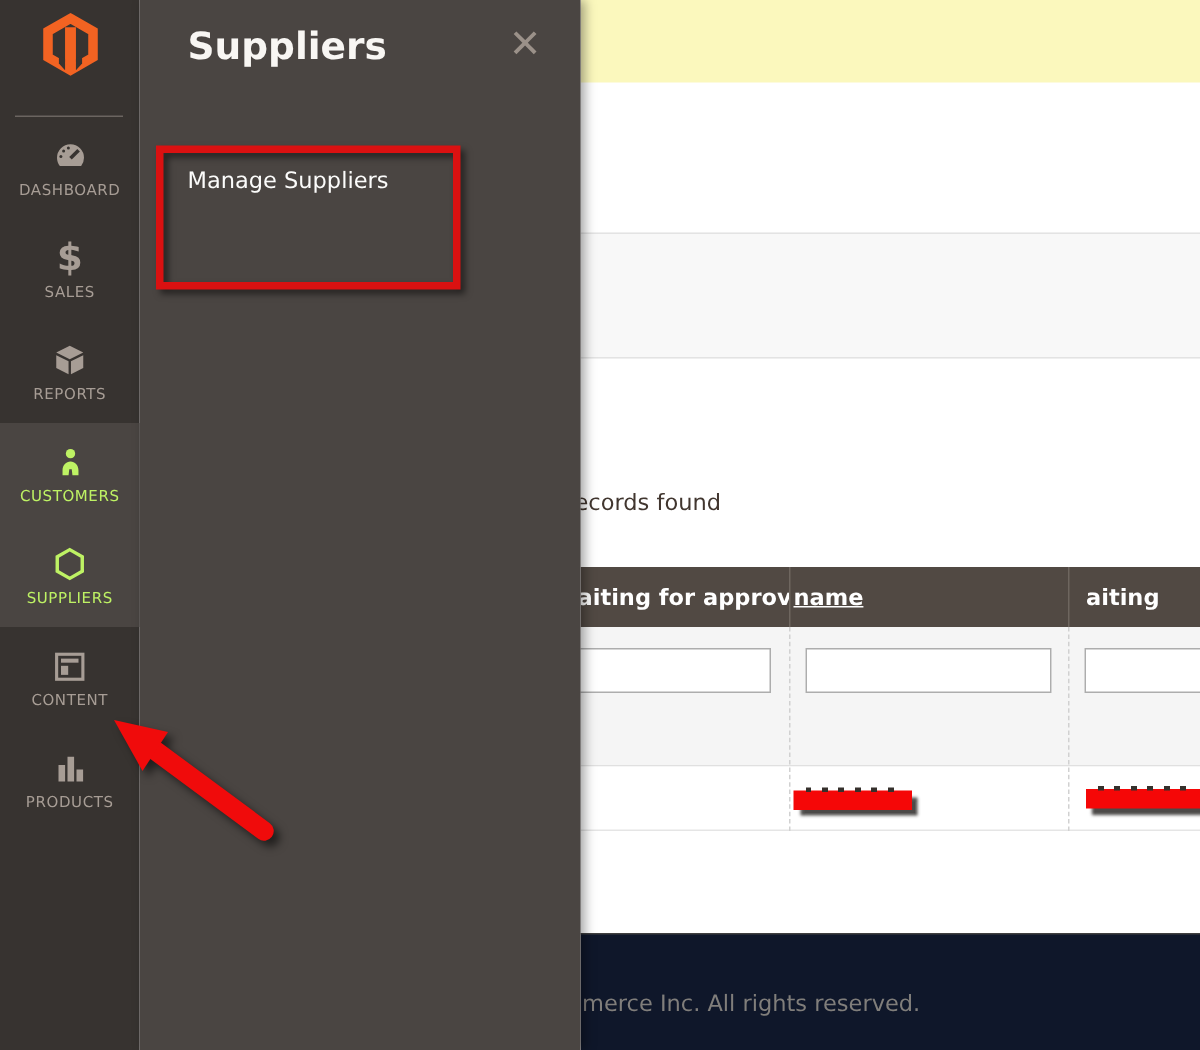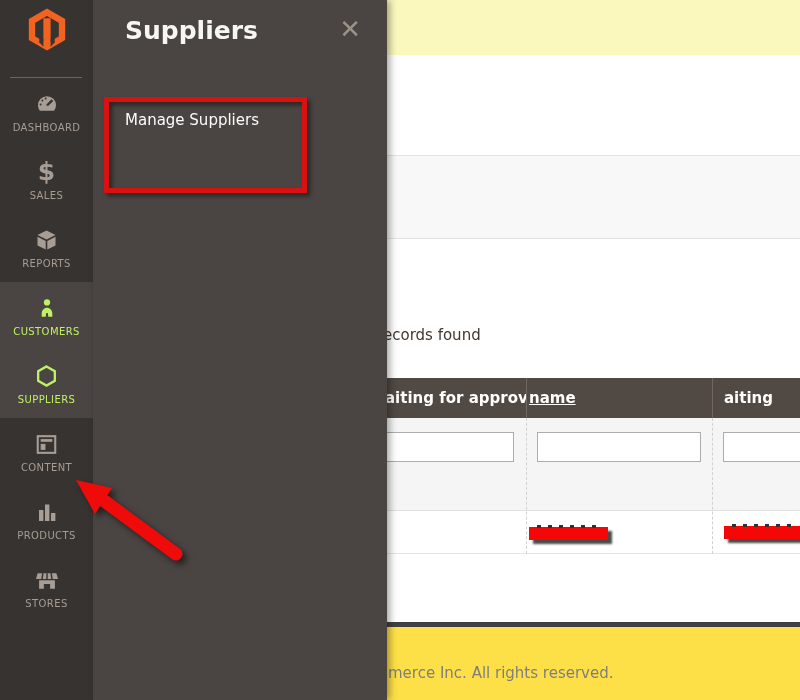--- a/index.html
+++ b/index.html
@@ -32,22 +32,22 @@
   .cd-1 { left:139px; } .cd-2 { left:325px; }
 
   .data-row { position:absolute; left:0; top:511px; right:0; height:43px; background:#fff;
               border-bottom:1px solid #e5e5e5; }
   .redact { position:absolute; height:13px; background:#f50707; box-shadow:4px 4px 2px rgba(45,42,40,.85); }
   .redact::before { content:""; position:absolute; left:8px; right:10px; top:-2px; height:3px;
                     background:repeating-linear-gradient(90deg,#35302c 0 4px,transparent 4px 11px); }
   .rd-name { left:142px; top:16px; width:79px; }
   .rd-email { left:337px; top:15px; width:82px; }
 
-  .page-footer { position:absolute; left:0; top:622px; right:0; height:78px; background:#fde047;
-                 border-top:5px solid #404040; }
+  .page-footer { position:absolute; left:0; top:622px; right:0; height:78px; background:#0f172a;
+                 border-top:1px solid #404040; }
   .page-footer span { position:absolute; left:1px; top:37px; font-size:15px; color:#807e7b; white-space:nowrap; }
 
   
   .sidebar { position:absolute; left:0; top:0; width:93px; height:700px; background:#373330; z-index:10; }
   .logo-block { position:relative; height:78px; display:flex; justify-content:center; }
   .logo-block svg { margin-top:7px; }
   .logo-divider { position:absolute; left:10px; right:11px; bottom:0; height:1px; background:#6b6560; }
   .nav-item { height:68px; display:flex; flex-direction:column; align-items:center; padding-top:12px;
               color:#a79d95; cursor:pointer; }
   .nav-item.active { background:#4a4542; color:#bef264; }
@@ -181,32 +181,20 @@
       <span class="nav-icon">
         <svg viewBox="0 0 24 24" width="24" height="25" fill="currentColor">
           <rect x="4" y="9.5" width="4.4" height="11"></rect>
           <rect x="10" y="4" width="4.4" height="16.5"></rect>
           <rect x="16" y="12.5" width="4.4" height="8"></rect>
         </svg>
       </span>
       <span class="nav-label">PRODUCTS</span>
     </div>
 
-    <div class="nav-item">
-      <span class="nav-icon">
-        <svg viewBox="0 0 24 24" width="26" height="25" fill="currentColor">
-          <path d="M3 5h18l1.6 5.6H1.4z"></path>
-          <line x1="8" y1="5" x2="7.2" y2="10.6" stroke="#373330" stroke-width="1.4"></line>
-          <line x1="12" y1="5" x2="12" y2="10.6" stroke="#373330" stroke-width="1.4"></line>
-          <line x1="16" y1="5" x2="16.8" y2="10.6" stroke="#373330" stroke-width="1.4"></line>
-          <path d="M4.4 11.8h15.2V20H15v-4.6H9V20H4.4z"></path>
-        </svg>
-      </span>
-      <span class="nav-label">STORES</span>
-    </div>
   </div>
 
   <div class="flyout">
     <div class="flyout-title">Suppliers</div>
     <div class="flyout-close">✕</div>
     <a class="fly-item fly-1">Manage Suppliers</a>
   </div>
 
   <div class="anno-box"></div>
   <svg class="anno-arrow" width="800" height="700" viewBox="0 0 800 700">

